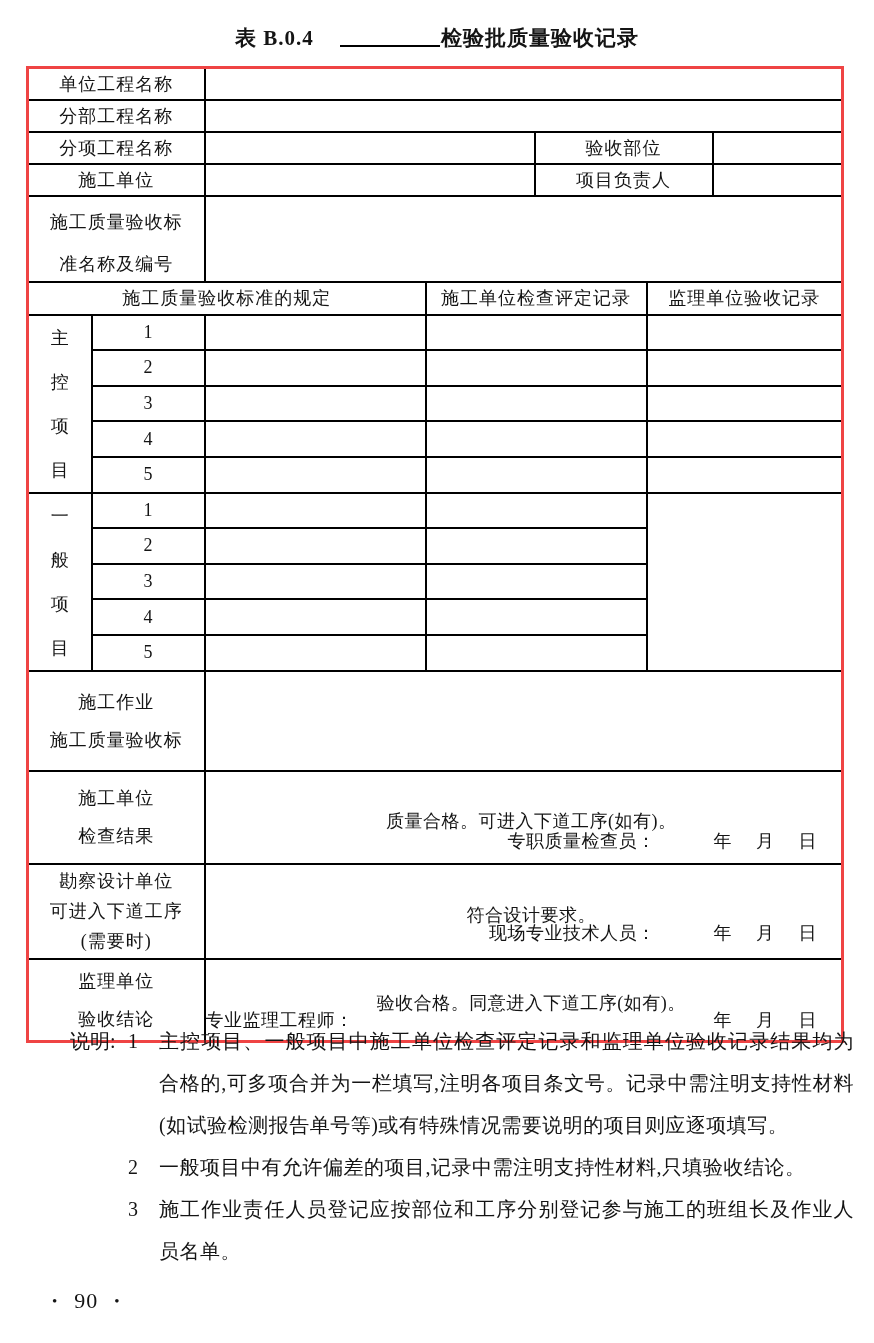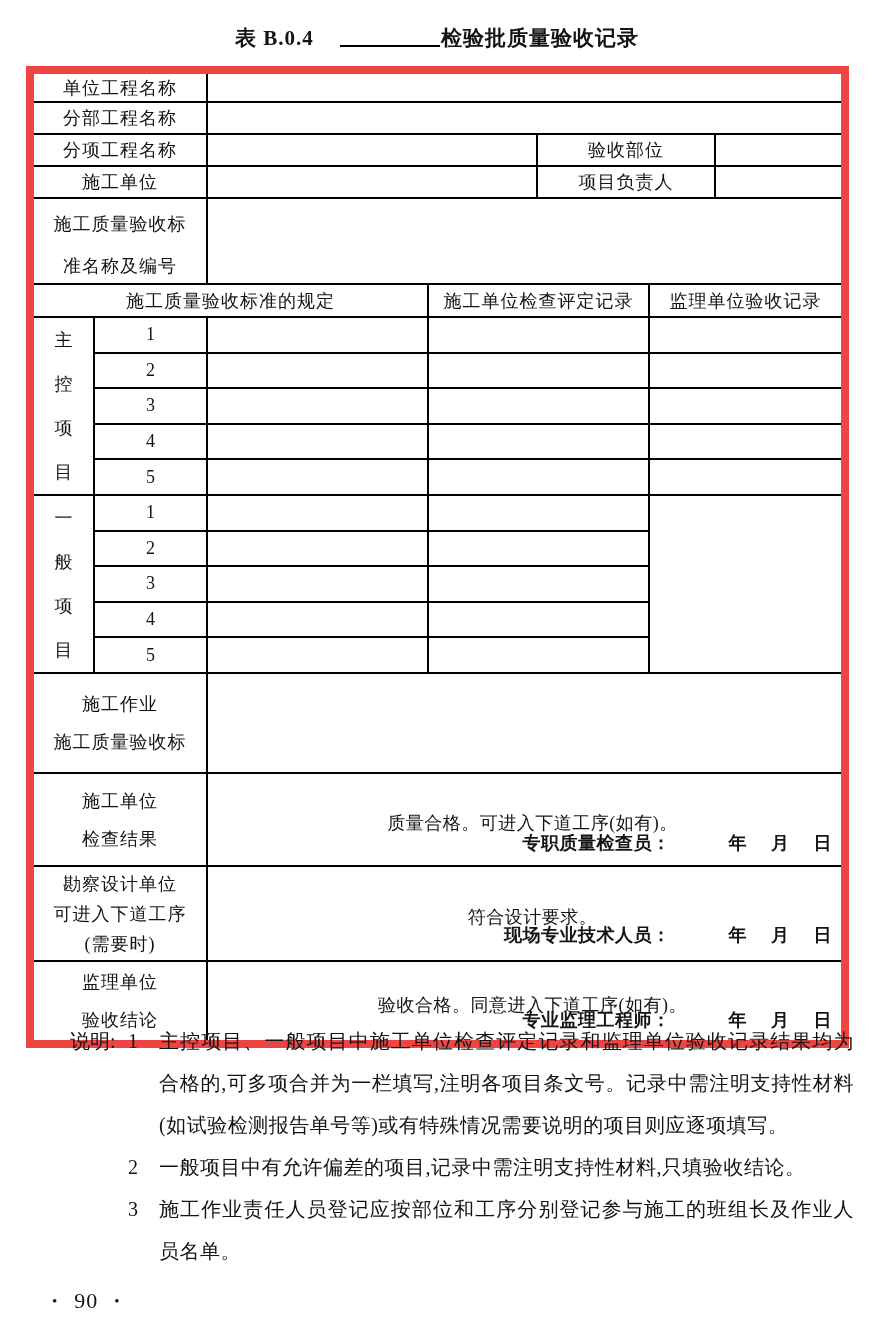--- a/index.html
+++ b/index.html
@@ -14,21 +14,21 @@
     font-size:21px;font-weight:bold;letter-spacing:1px;white-space:nowrap;
   }
   .title .blank{
     display:inline-block;width:100px;height:16px;
     border-bottom:2px solid #000;margin:0 1px 0 26px;vertical-align:-2px;
   }
   
   table.form{
     position:absolute;left:26px;top:66px;width:817px;
     border-collapse:collapse;table-layout:fixed;
-    border:8px solid #ef4444;
+    border:3px solid #ef4444;
   }
   table.form td{
     border:2px solid #000;padding:0;font-size:18px;
     text-align:center;vertical-align:middle;overflow:hidden;
   }
   td.thickb{border-bottom:3px solid #000;}
   td.lbl{letter-spacing:1px;}
   td.lbl .ln{line-height:26px;}
   td.lbl2 .ln{line-height:38px;}
   td.lbl2t .ln{line-height:34px;margin-top:8px;}
@@ -38,27 +38,27 @@
     line-height:44px;letter-spacing:0;
   }
   td.num{font-size:19px;}
   td.content{
     text-align:left;vertical-align:top;position:relative;
   }
   td.content .body-text{
     padding:7px 10px 0 26px;line-height:26px;letter-spacing:0.5px;
   }
   .sig-line{
-    position:absolute;left:0;right:1px;display:flex;
+    position:absolute;left:0;right:16px;display:flex;
     justify-content:flex-end;align-items:baseline;
-    padding-right:8px;letter-spacing:0.5px;font-weight:bold;
+    padding-right:8px;letter-spacing:0.5px;
   }
   .sig-a{bottom:10px;}
   .sig-b{bottom:13px;}
-  .sig-c{bottom:8px;}
+  .sig-c{bottom:8px;justify-content:space-between;}
   .sig-date{display:flex;margin-left:58px;}
   .sig-date span{margin-right:24px;}
   .sig-date span:last-child{margin-right:0;}
   
   .notes{position:absolute;left:70px;top:1020px;width:784px;}
   .note{
     position:relative;padding-left:89px;font-size:20px;
     line-height:42px;text-align:justify;letter-spacing:0.5px;
   }
   .note .marker-label{position:absolute;left:0;top:0;letter-spacing:0;}

